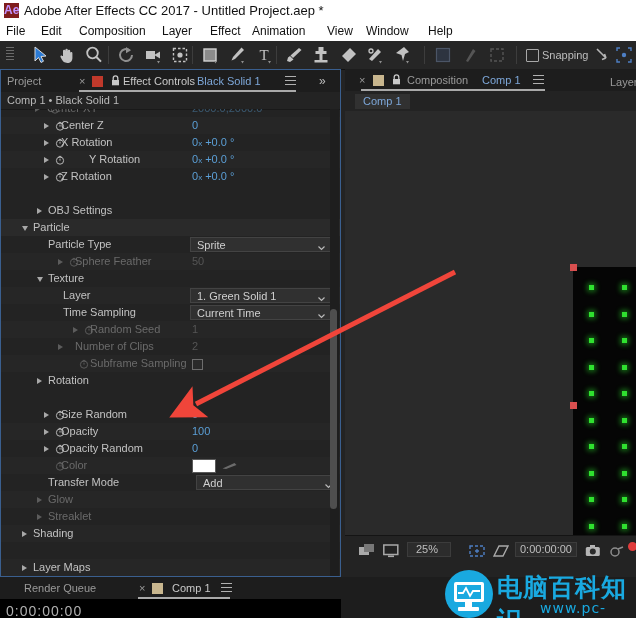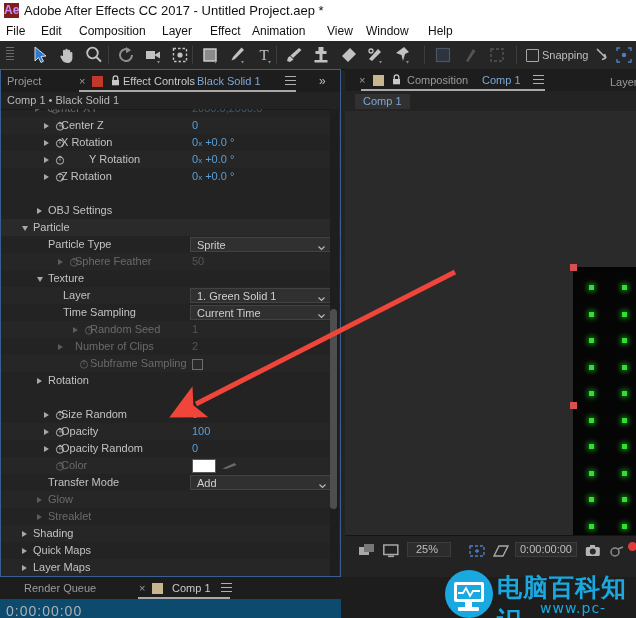--- a/index.html
+++ b/index.html
@@ -83,21 +83,21 @@
   .handle{position:absolute;width:7px;height:7px;background:#d94f4f;}
   .pdot{position:absolute;width:5px;height:5px;background:#2fe02f;box-shadow:0 0 5px 2px rgba(40,220,40,.45);}
   #comp-bottombar{position:absolute;left:0;top:466px;width:291px;height:42px;background:#232323;
                   border-top:1px solid #141414;}
   .cb-item{position:absolute;top:8px;}
   .cb-text{position:absolute;top:9px;font-size:11px;color:#bfbfbf;white-space:nowrap;}
   .cb-field{position:absolute;top:6px;height:15px;background:#2c2c2c;border:1px solid #3c3c3c;box-sizing:border-box;}
   #layer-panel-label{position:absolute;left:610px;top:76px;font-size:11px;color:#9a9a9a;white-space:nowrap;}
 
   
-  #bottom-dock{position:absolute;left:0;top:577px;width:341px;height:41px;background:#0c4a6e;}
+  #bottom-dock{position:absolute;left:0;top:577px;width:341px;height:41px;background:#000000;}
   #bd-tabs{position:absolute;left:0;top:0;width:341px;height:22px;background:#1d1d1d;}
   #bd-time{position:absolute;left:6px;top:26px;font-size:14px;color:#b0b0b0;letter-spacing:1px;}
   #bottom-right{position:absolute;left:341px;top:577px;width:295px;height:41px;background:#1d1d1d;}
 
   
   #annot{position:absolute;left:0;top:0;width:636px;height:618px;pointer-events:none;}
 
   
   #watermark{position:absolute;left:445px;top:570px;width:191px;height:48px;}
   .wm-circle{position:absolute;left:0;top:0;width:48px;height:48px;border-radius:50%;background:#19a9e0;}
@@ -475,21 +475,21 @@
               <path d="M3.6 1.4h2.8M5 1.4v1.2M5 5.6V3.7" stroke="#5a5a5a" stroke-width="1" fill="none"></path>
             </svg></div>
           <div class="plabel dim" style="left: 60px;">Color</div>
           <div class="colorswatch" style="background: rgb(255, 255, 255);"></div>
           <div class="eyedrop"><svg width="16" height="9" viewBox="0 0 16 9">
               <path d="M13.5 1 L15.5 3 L5 7 L1.5 6.5 z" fill="#6b6b6b"></path>
             </svg></div>
         </div>
         <div class="prow" style="top: 365px;">
           <div class="plabel" style="left: 47px;">Transfer Mode</div>
-          <div class="dropdown" style="left: 189px; width: 142px;">
+          <div class="dropdown" style="left: 195px; width: 142px;">
             <span>Add</span>
             <div class="dd-arrow"><svg width="7" height="7" viewBox="0 0 7 7">
                 <path d="M0.5 1.5 L3.5 4.5 L6.5 1.5" fill="none" stroke="#b9b9b9" stroke-width="1.2"></path>
               </svg></div>
           </div>
         </div>
         <div class="prow alt" style="top: 382px;">
           <div class="ptwirl dim" style="left: 36px;">
             <div class="tri-r"></div>
           </div>
@@ -499,26 +499,20 @@
           <div class="ptwirl dim" style="left: 36px;">
             <div class="tri-r"></div>
           </div>
           <div class="plabel dim" style="left: 47px;">Streaklet</div>
         </div>
         <div class="prow alt" style="top: 416px;">
           <div class="ptwirl" style="left: 21px;">
             <div class="tri-r"></div>
           </div>
           <div class="plabel" style="left: 32px;">Shading</div>
-        </div>
-        <div class="prow" style="top: 433px;">
-          <div class="ptwirl" style="left: 21px;">
-            <div class="tri-r"></div>
-          </div>
-          <div class="plabel" style="left: 32px;">Quick Maps</div>
         </div>
         <div class="prow alt" style="top: 450px;">
           <div class="ptwirl" style="left: 21px;">
             <div class="tri-r"></div>
           </div>
           <div class="plabel" style="left: 32px;">Layer Maps</div>
         </div>
       </div>
     <div id="ec-scroll-track">
       <div id="ec-scroll-thumb"></div>

